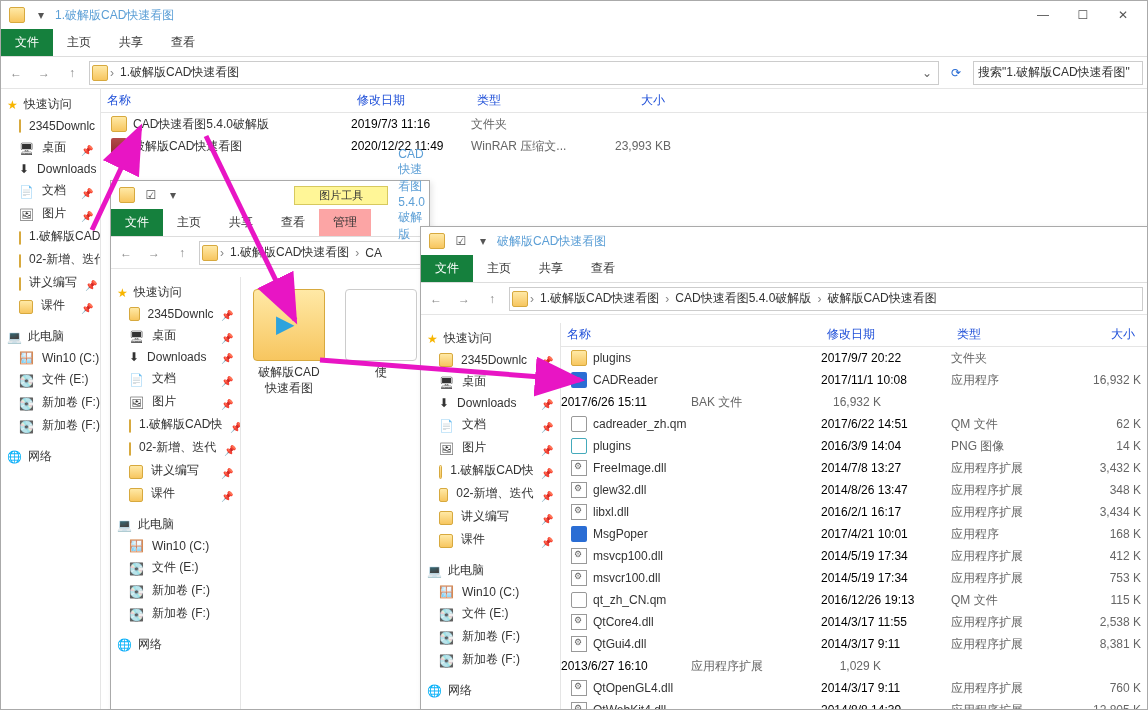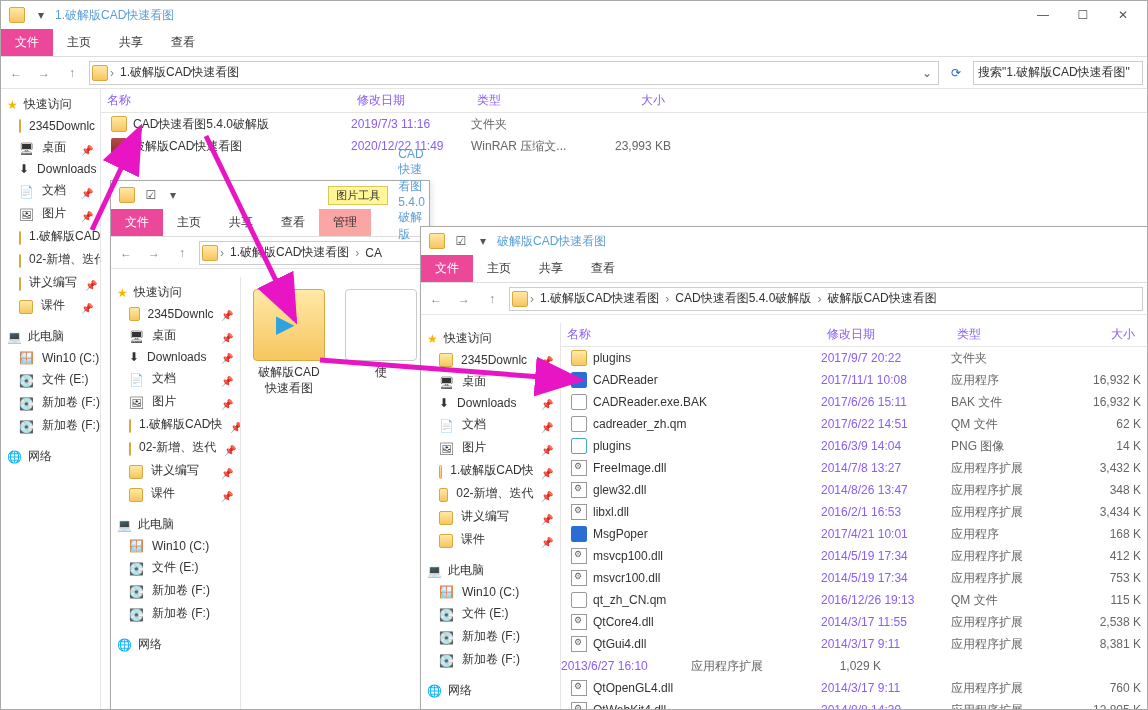--- a/index.html
+++ b/index.html
@@ -12,59 +12,59 @@
 .dll-ico{background:#fff;border:1px solid #999;position:relative}
 .dll-ico::after{content:"⚙";position:absolute;font-size:9px;left:2px;top:0;color:#666}
 .exe-ico{background:#2a6dd4;border-radius:2px}
 .png-ico{background:#fff;border:1px solid #4ab;border-radius:2px}
 .file-ico{background:#fff;border:1px solid #999;border-radius:2px}
 .title-text{color:#5c9fd6;flex:1}
 .winctl{display:flex;margin-left:auto}
 .winctl div{width:40px;height:28px;display:flex;align-items:center;justify-content:center;color:#555}
 .ribbon{height:28px;display:flex;align-items:stretch;background:#fff;border-bottom:1px solid #ddd}
 .ribbon-tab{padding:0 14px;display:flex;align-items:center;color:#333}
-.ribbon-tab.file{background:#ec4899;color:#fff}
+.ribbon-tab.file{background:#15803d;color:#fff}
 .addr-row{height:32px;display:flex;align-items:center;padding:0 4px;gap:6px;border-bottom:1px solid #e5e5e5}
 .nav-arrow{width:22px;height:22px;display:flex;align-items:center;justify-content:center;color:#888;border-radius:2px}
 .addrbar{flex:1;height:24px;border:1px solid #ccc;display:flex;align-items:center;padding:0 2px;gap:2px;overflow:hidden}
 .crumb{padding:0 4px;white-space:nowrap}
 .crumb-sep{color:#888}
 .addr-drop{width:18px;text-align:center;color:#666}
 .refresh{width:22px;text-align:center;color:#2a6dd4}
 .search{width:170px;height:24px;border:1px solid #ccc;display:flex;align-items:center;padding:0 4px;color:#888}
 .body{display:flex;position:absolute;top:88px;bottom:0;left:0;right:0}
 .sidebar{width:100px;border-right:1px solid #e5e5e5;overflow:hidden}
 .side-group{padding:4px 0}
 .side-head{display:flex;align-items:center;gap:6px;padding:3px 6px;color:#1979ca}
 .side-item{display:flex;align-items:flex-end;gap:8px;padding:3px 6px 3px 18px;white-space:nowrap}
 .pin{margin-left:auto;color:#7aa9d4;font-size:10px}
 .star{color:#f7b500}
 .content{flex:1;overflow:hidden}
 .col-head{display:flex;border-bottom:1px solid #e5e5e5;height:24px;align-items:center}
-.col-head>div{padding:0 6px;color:#8b5cf6}
+.col-head>div{padding:0 6px;color:#1d4ed8}
 .c-name{width:250px}
 .c-date{width:120px}
 .c-type{width:120px}
 .c-size{width:80px;text-align:right}
 .row{display:flex;align-items:center;height:22px}
 .row .c-name{display:flex;align-items:center;gap:6px;padding-left:10px}
 .row .ico{width:16px;height:16px}
-.row .c-date{color:#8b5cf6}
+.row .c-date{color:#000000}
 .row .c-type{color:#666}
 .row .c-size{color:#666;text-align:right}
 
 #w2{top:180px;left:110px;width:320px;height:530px}
 #w2 .sidebar{width:130px}
 #w2 .body{top:96px}
 .thumb-area{padding:12px;display:flex;gap:20px}
 .thumb{width:90px;text-align:center}
 .thumb .big-ico{width:72px;height:72px;margin:0 auto 4px;background:linear-gradient(#ffe9a6,#f7c65f);border:1px solid #d7a93e;border-radius:4px;position:relative}
 .thumb .big-ico.app::after{content:"▶";position:absolute;left:22px;top:20px;font-size:24px;color:#2ea3dd}
 .thumb-label{font-size:12px;line-height:1.3}
-.tool-tab{background:#fff697;border:1px solid #d7c95e;padding:1px 7px;font-size:11px}
+.tool-tab{background:#fff697;border:1px solid #d7c95e;padding:1px 24px;font-size:11px}
 
 #w3{top:226px;left:420px;width:728px;height:484px}
 #w3 .sidebar{width:140px}
 #w3 .body{top:96px}
 #w3 .c-name{width:260px}
 #w3 .c-date{width:130px}
 #w3 .c-type{width:110px}
 #w3 .c-size{width:80px}
 
 .arrow{position:absolute;pointer-events:none}
@@ -476,24 +476,20 @@
           <div class="row">
             <div class="c-name">
               <span class="ico exe-ico"></span>
               <span>CADReader</span>
             </div>
             <div class="c-date">2017/11/1 10:08</div>
             <div class="c-type">应用程序</div>
             <div class="c-size">16,932 K</div>
           </div>
           <div class="row">
-            <div class="c-name">
-              <span class="ico file-ico"></span>
-              <span>CADReader.exe.BAK</span>
-            </div>
             <div class="c-date">2017/6/26 15:11</div>
             <div class="c-type">BAK 文件</div>
             <div class="c-size">16,932 K</div>
           </div>
           <div class="row">
             <div class="c-name">
               <span class="ico file-ico"></span>
               <span>cadreader_zh.qm</span>
             </div>
             <div class="c-date">2017/6/22 14:51</div>
@@ -525,21 +521,21 @@
             </div>
             <div class="c-date">2014/8/26 13:47</div>
             <div class="c-type">应用程序扩展</div>
             <div class="c-size">348 K</div>
           </div>
           <div class="row">
             <div class="c-name">
               <span class="ico dll-ico"></span>
               <span>libxl.dll</span>
             </div>
-            <div class="c-date">2016/2/1 16:53</div>
+            <div class="c-date">2016/2/1 16:17</div>
             <div class="c-type">应用程序扩展</div>
             <div class="c-size">3,434 K</div>
           </div>
           <div class="row">
             <div class="c-name">
               <span class="ico exe-ico"></span>
               <span>MsgPoper</span>
             </div>
             <div class="c-date">2017/4/21 10:01</div>
             <div class="c-type">应用程序</div>

